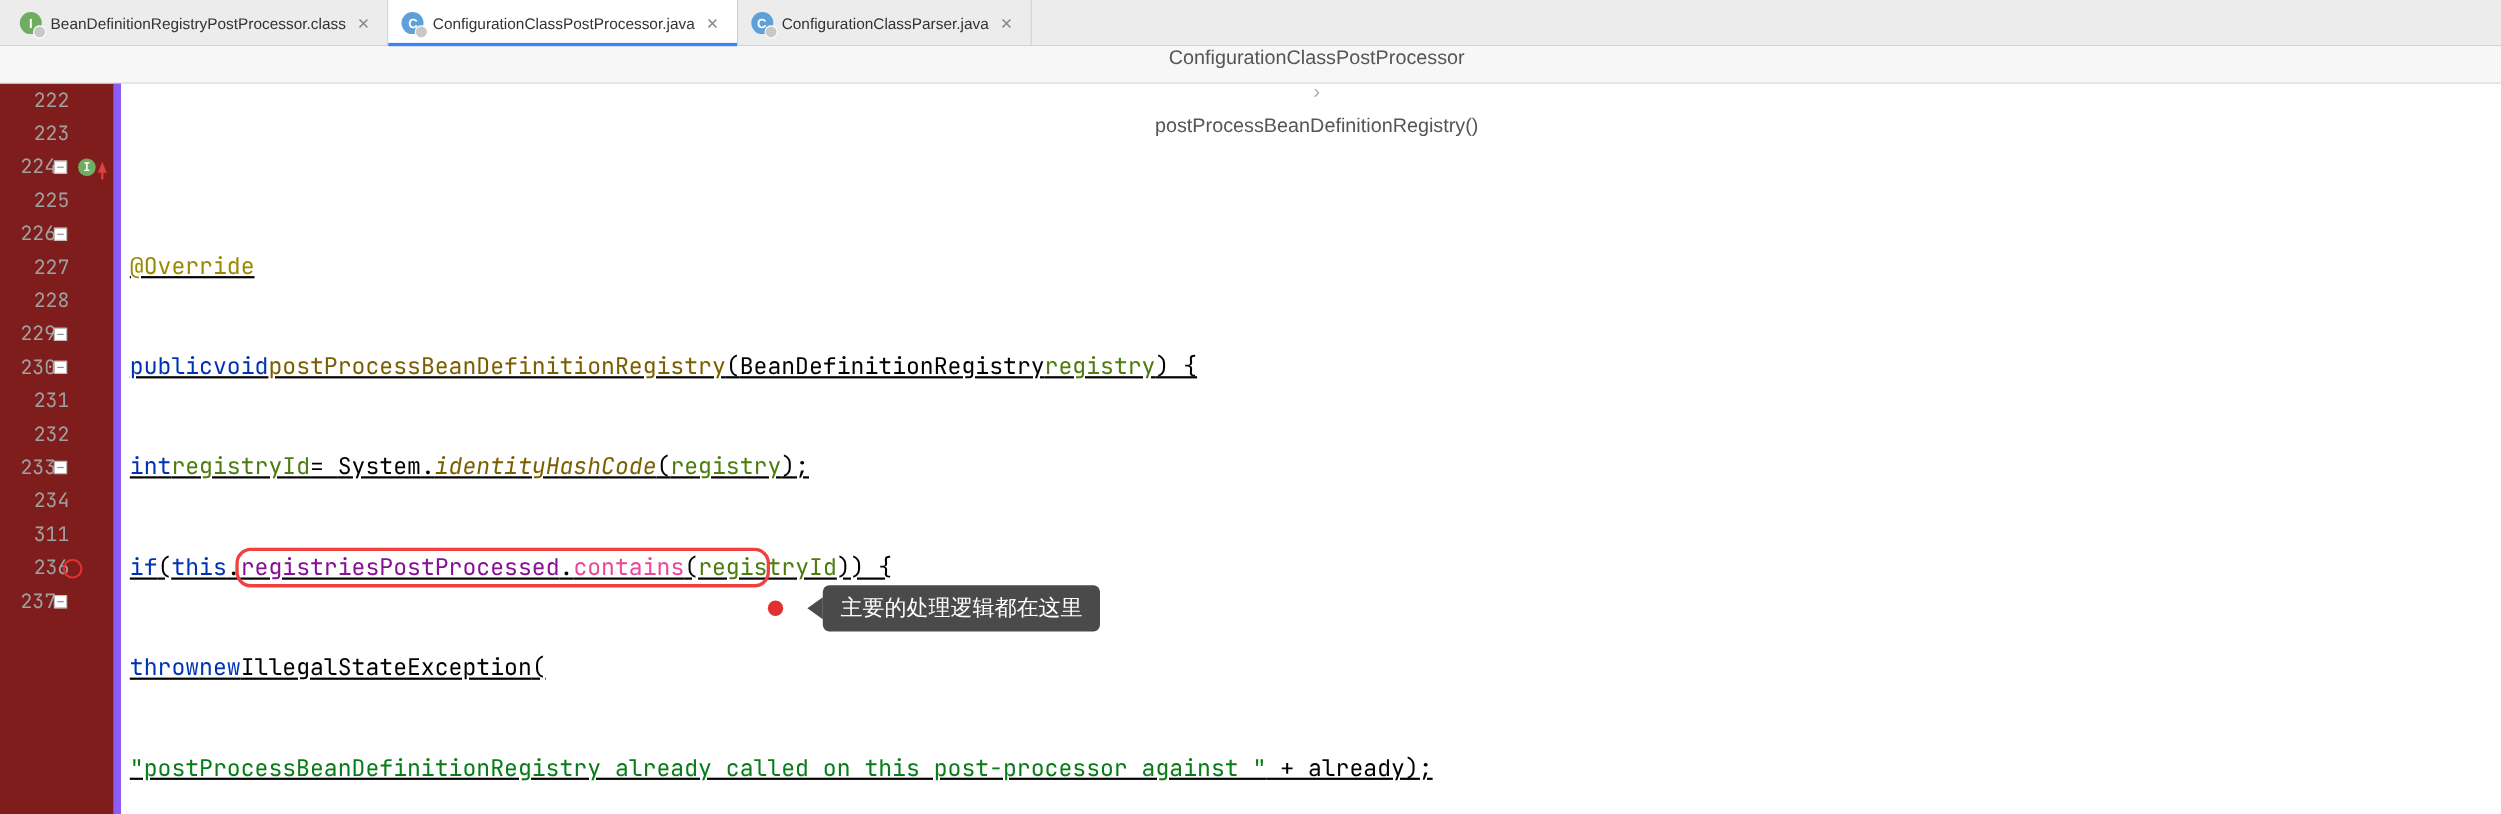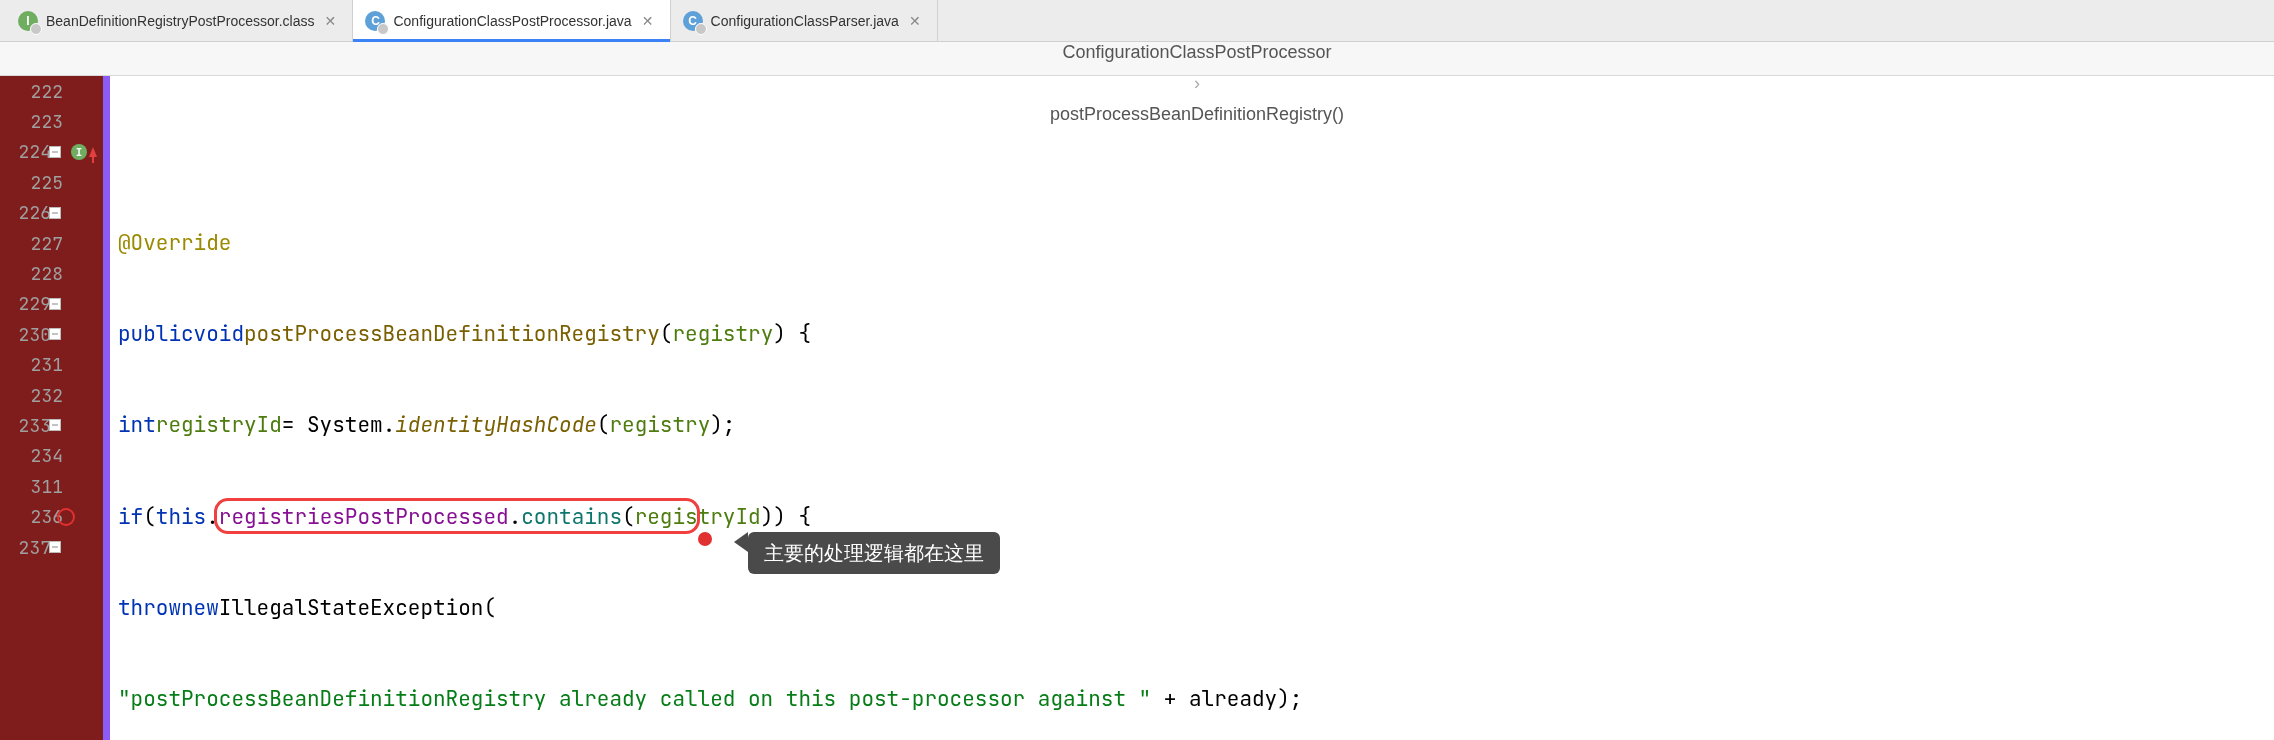--- a/index.html
+++ b/index.html
@@ -157,45 +157,46 @@
       font-size: 21px;
       line-height: 30.4px;
       white-space: pre;
       position: relative;
     }
     .code-line {
       height: 30.4px;
       padding-left: 8px;
       display: flex;
       align-items: center;
+      text-decoration: underline;
     }
     
     .k { color: #0033b3; }
     .ann { color: #9a8a00; }
     .mtd { color: #7a5f00; font-style: italic; }
     .type { color: #000; }
     .str { color: #067d17; }
     .id { color: #4d7c0f; }
     .fld { color: #871094; }
     .mtd2 { color: #7a5f00; }
-    .call { color: #0f766e; }
+    .call { color: #ec4899; }
     .punc { color: #000; }
     
     .red-highlight {
       position: absolute;
       border: 3px solid #f04040;
       border-radius: 14px;
       padding: 0 6px;
       pointer-events: none;
     }
     
     .callout {
       position: absolute;
       display: flex;
-      align-items: flex-start;
+      align-items: center;
     }
     .callout-dot {
       width: 14px; height: 14px; border-radius: 50%; background: #e03030;
     }
     .callout-arrow {
       width: 0; height: 0;
       border-top: 10px solid transparent;
       border-bottom: 10px solid transparent;
       border-right: 14px solid #4a4a4a;
       margin-left: 22px;
@@ -266,21 +267,21 @@
         <div class="gutter-row">233<span class="gutter-icon fold-minus" style="right: 2px;"></span></div>
         <div class="gutter-row">234</div>
         <div class="gutter-row">311</div>
         <div class="gutter-row">236<span class="gutter-icon breakpoint-empty"></span></div>
         <div class="gutter-row">237<span class="gutter-icon fold-minus" style="right: 2px;"></span></div>
       </div>
 
     <div class="code-area">
       <div class="code-line"></div>
       <div class="code-line">    <span class="ann">@Override</span></div>
-      <div class="code-line">    <span class="k">public</span> <span class="k">void</span> <span class="mtd2">postProcessBeanDefinitionRegistry</span><span class="punc">(</span> <span class="id">registry</span><span class="punc">) {</span></div>
+      <div class="code-line">    <span class="k">public</span> <span class="k">void</span> <span class="mtd2">postProcessBeanDefinitionRegistry</span><span class="punc">(</span><span class="type">BeanDefinitionRegistry</span> <span class="id">registry</span><span class="punc">) {</span></div>
       <div class="code-line">        <span class="k">int</span> <span class="id">registryId</span> <span class="punc">= </span><span class="type">System</span><span class="punc">.</span><span class="mtd">identityHashCode</span><span class="punc">(</span><span class="id">registry</span><span class="punc">);</span></div>
       <div class="code-line">        <span class="k">if</span> <span class="punc">(</span><span class="k">this</span><span class="punc">.</span><span class="fld">registriesPostProcessed</span><span class="punc">.</span><span class="call">contains</span><span class="punc">(</span><span class="id">registryId</span><span class="punc">)) {</span></div>
       <div class="code-line">            <span class="k">throw</span> <span class="k">new</span> <span class="type">IllegalStateException</span><span class="punc">(</span></div>
       <div class="code-line">                    <span class="str">"postProcessBeanDefinitionRegistry already called on this post-processor against "</span><span class="punc"> + already);</span></div>
       
       
       
       
       
       

